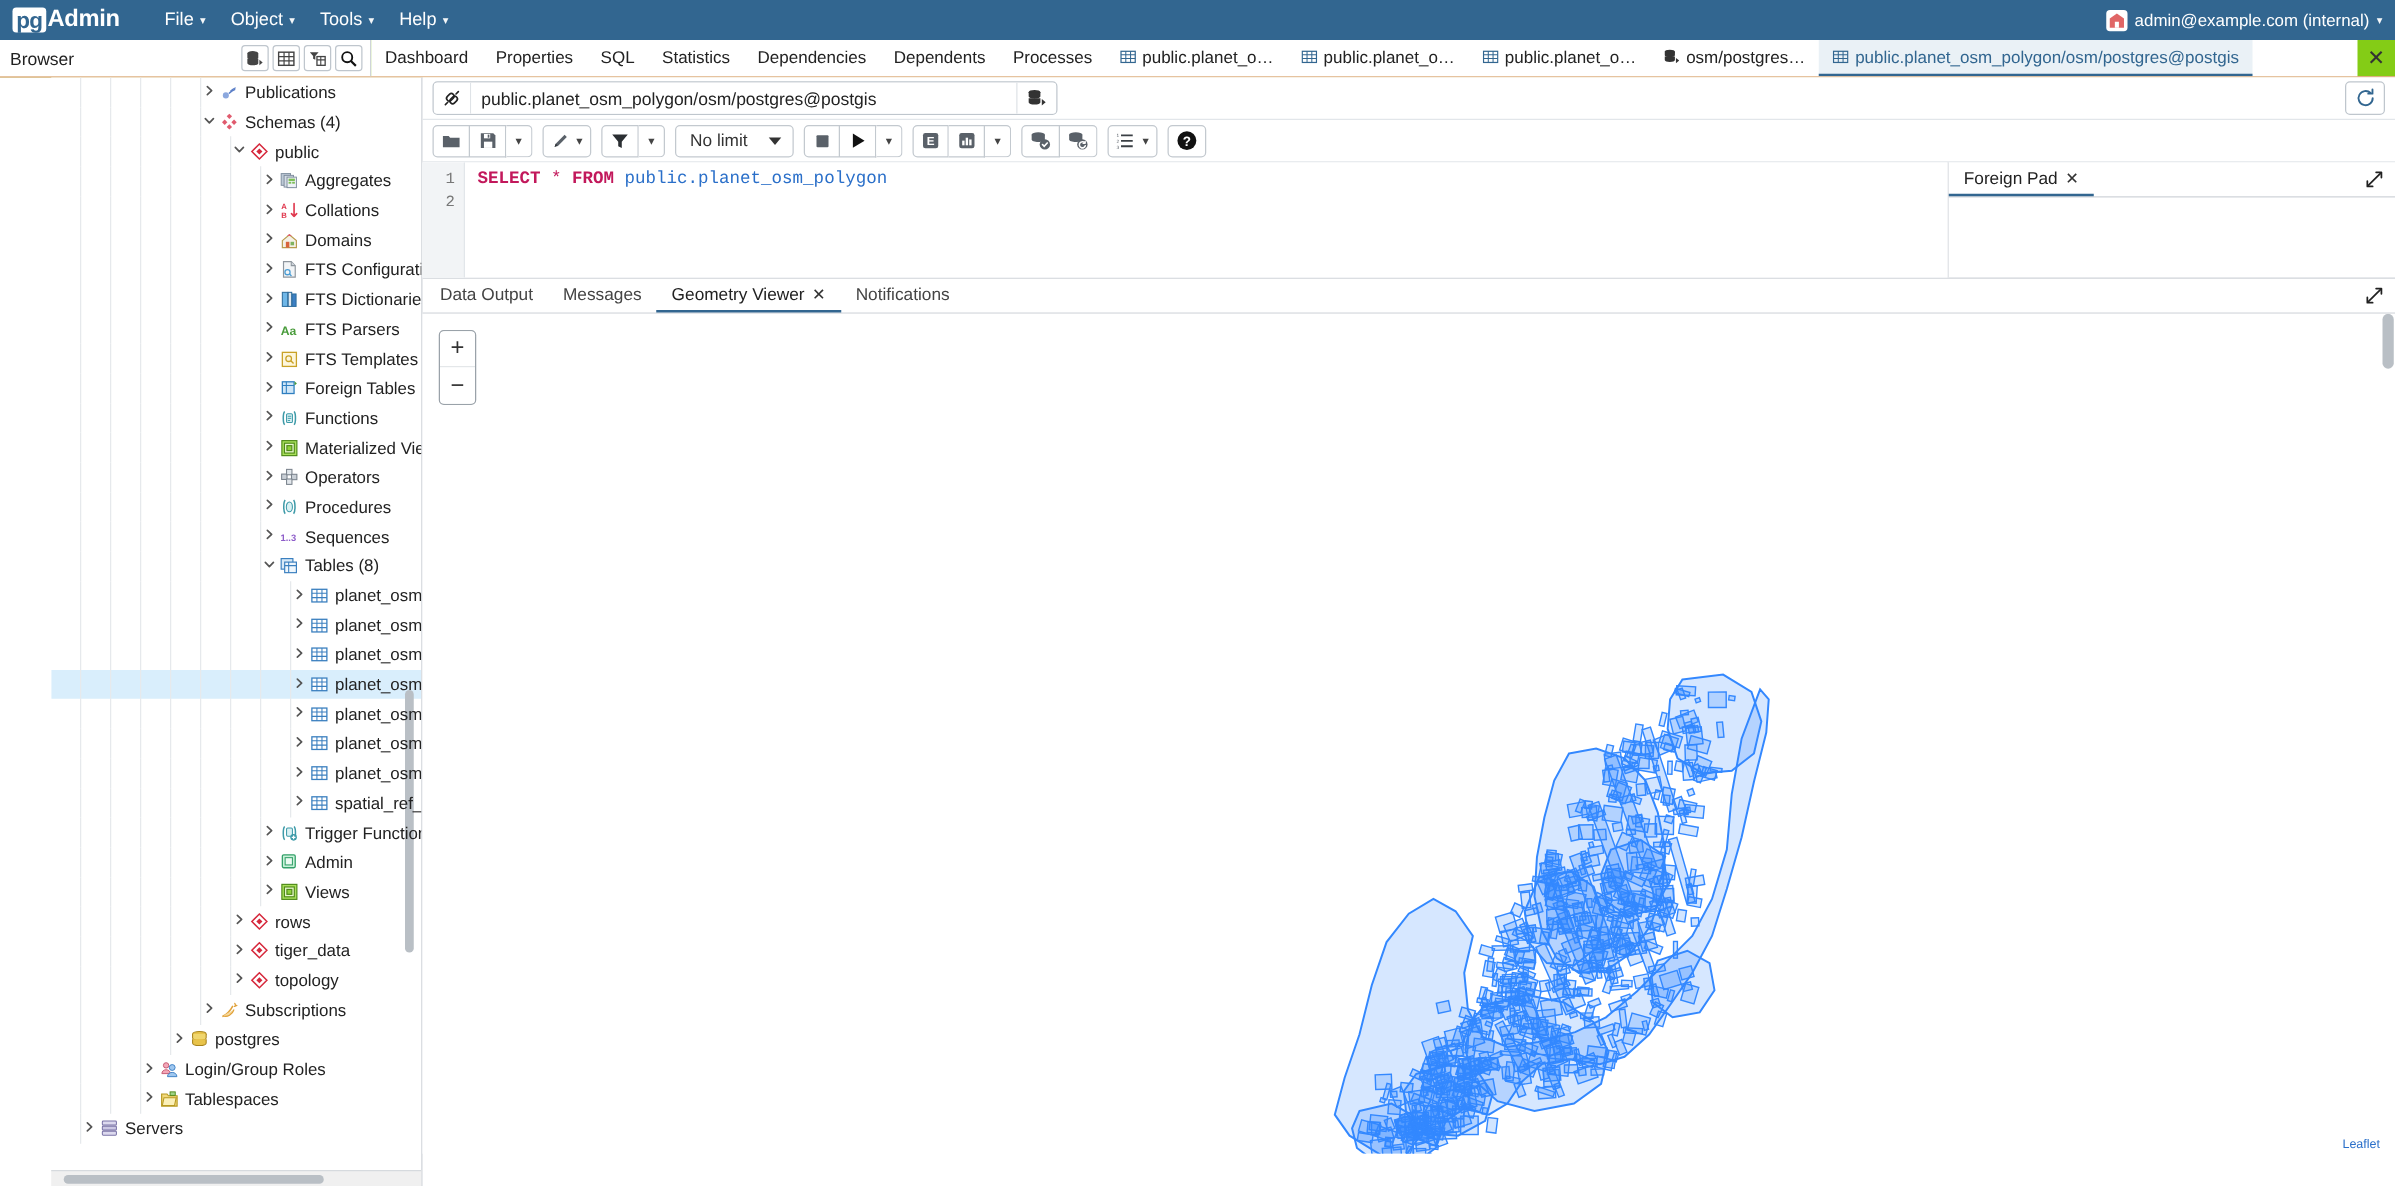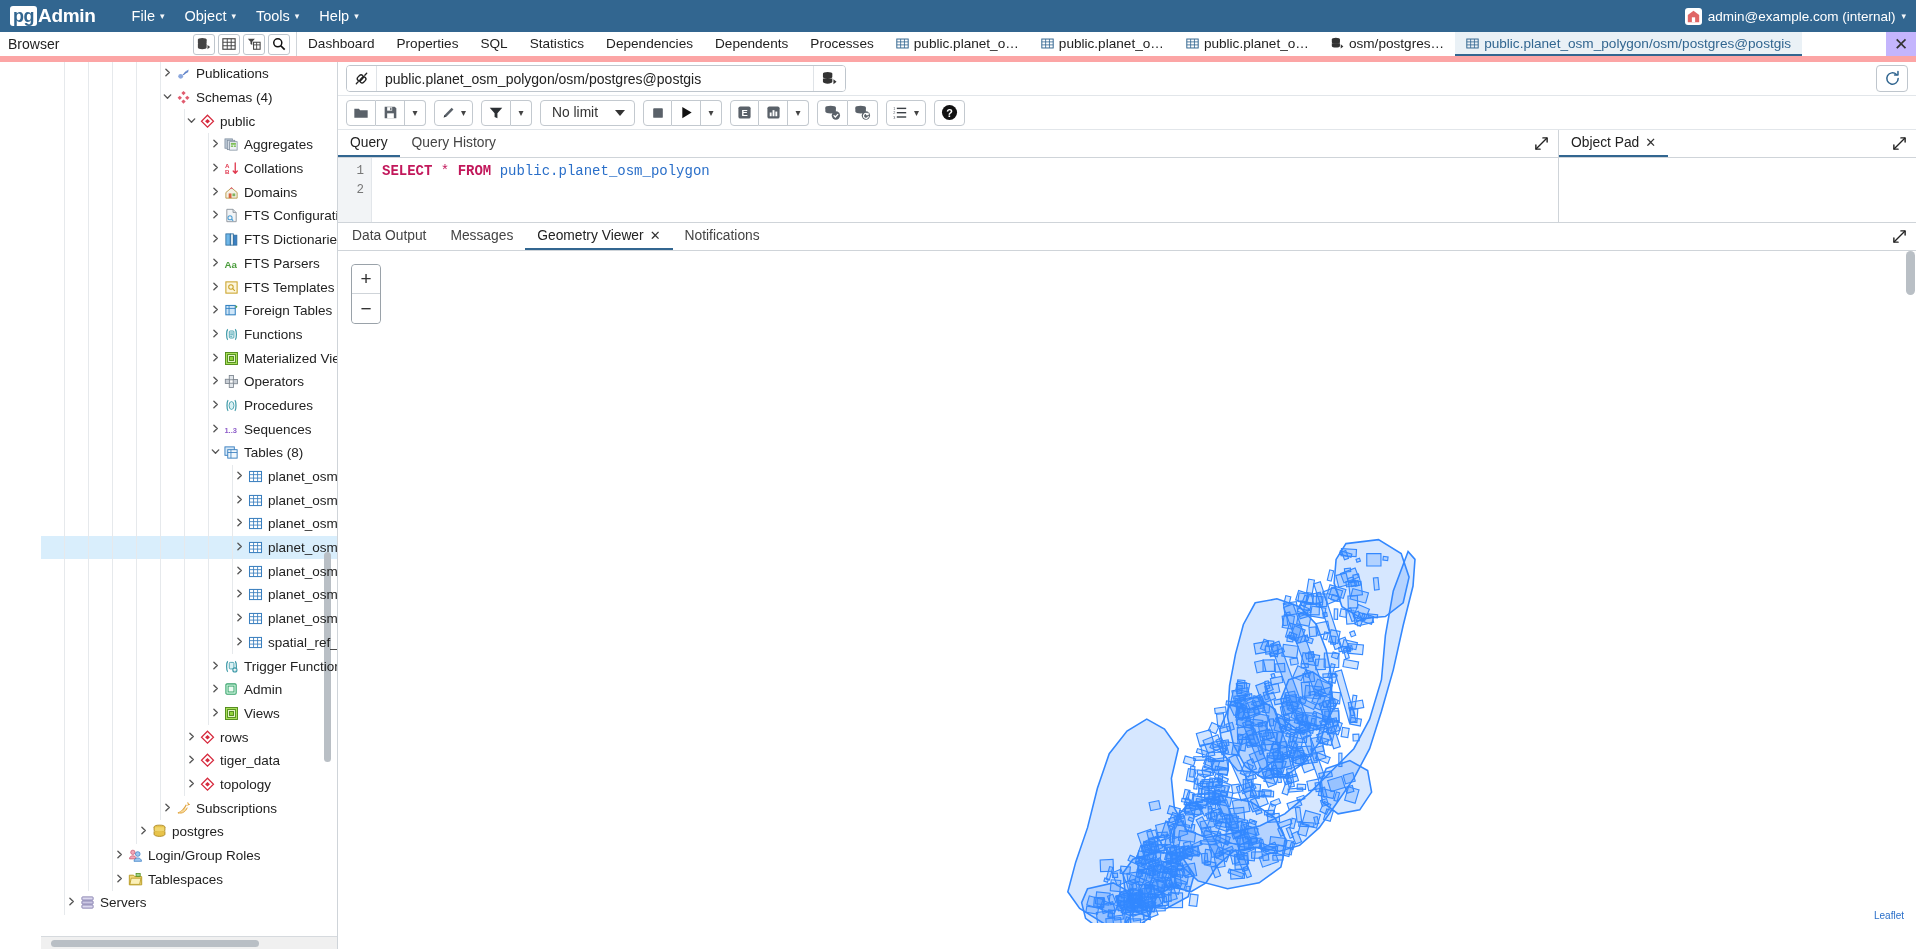--- a/index.html
+++ b/index.html
@@ -34,22 +34,22 @@
     position: absolute; right: 10px; display: flex; align-items: center; gap: 6px;
     font-size: 13.5px; color: #fff;
   }
   .user-ico {
     width: 17px; height: 17px; background: #fff; border-radius: 3px;
     display: inline-flex; align-items: center; justify-content: center;
   }
 
   
   .secondrow {
-    height: 30px; background: #c4b5fd; display: flex; align-items: stretch;
-    flex: 0 0 30px; border-bottom: 6px solid #fca5a5;
+    height: 30px; background: #84cc16; display: flex; align-items: stretch;
+    flex: 0 0 30px; border-bottom: 1px solid #fca5a5;
   }
   .browser-head {
     width: 297px; flex: 0 0 297px; display: flex; align-items: center;
     padding-left: 8px; border-right: 1px solid #cfd4d9; background: #fff;
   }
   .browser-title { font-size: 14px; color: #222; flex: 1; }
   .bh-btns { display: flex; gap: 3px; padding-right: 6px; }
   .bh-btn {
     width: 22px; height: 21px; border: 1px solid #bfc6cd; border-radius: 3px;
     background: #fff; display: flex; align-items: center; justify-content: center;
@@ -1395,48 +1395,33 @@
             <svg width="17" height="17" viewBox="0 0 18 18">
                 <circle cx="9" cy="9" r="8" fill="#111"></circle>
                 <text x="9" y="13.4" font-size="11.5" font-family="Liberation Sans, sans-serif" fill="#fff" text-anchor="middle" font-weight="bold">?</text>
               </svg>
           </div>
         </div>
       </div>
 
       <div class="editorsplit" style="flex:0 0 92px;">
         <div class="querypane">
-          <div class="paneltabs">
-            <div class="ptab active">
-              <span>Query</span>
-            </div>
-            <div class="ptab">
-              <span>Query History</span>
-            </div>
-            <div class="expand-ico">
-              <svg width="15" height="15" viewBox="0 0 16 16">
-                  <path d="M9.5 2h4.5v4.5" stroke="#222" stroke-width="1.5" fill="none" stroke-linecap="round" stroke-linejoin="round"></path>
-                  <path d="M6.5 14H2V9.5" stroke="#222" stroke-width="1.5" fill="none" stroke-linecap="round" stroke-linejoin="round"></path>
-                  <path d="M13.6 2.4L2.4 13.6" stroke="#222" stroke-width="1.5" stroke-linecap="round"></path>
-                </svg>
-            </div>
-          </div>
           <div class="codearea">
             <div class="gutter">
                 <div>1</div>
                 <div>2</div>
               </div>
             <div class="code"><span class="kw">SELECT</span> <span class="op">*</span> <span class="kw">FROM</span> <span class="ident">public</span><span class="ident">.</span><span class="ident">planet_osm_polygon</span></div>
           </div>
         </div>
 
         <div class="scratchpane">
           <div class="paneltabs">
             <div class="ptab active">
-              <span>Object Pad</span>
+              <span>Foreign Pad</span>
               <span class="x">✕</span>
             </div>
             <div class="expand-ico">
               <svg width="15" height="15" viewBox="0 0 16 16">
                   <path d="M9.5 2h4.5v4.5" stroke="#222" stroke-width="1.5" fill="none" stroke-linecap="round" stroke-linejoin="round"></path>
                   <path d="M6.5 14H2V9.5" stroke="#222" stroke-width="1.5" fill="none" stroke-linecap="round" stroke-linejoin="round"></path>
                   <path d="M13.6 2.4L2.4 13.6" stroke="#222" stroke-width="1.5" stroke-linecap="round"></path>
                 </svg>
             </div>
           </div>

